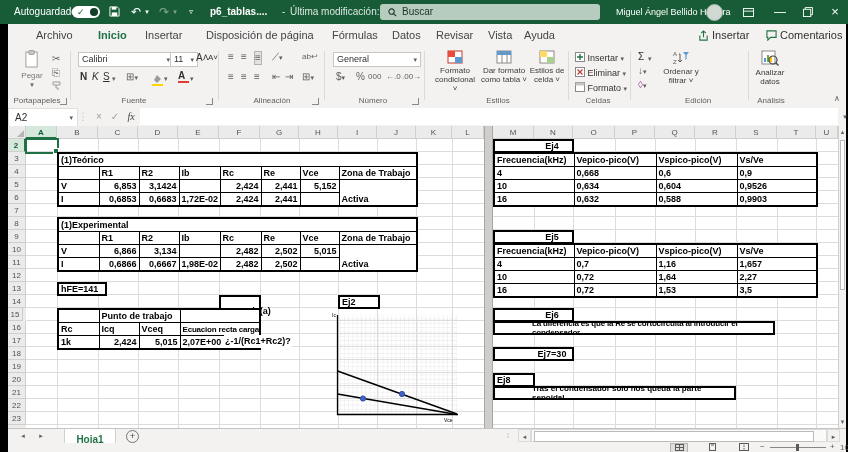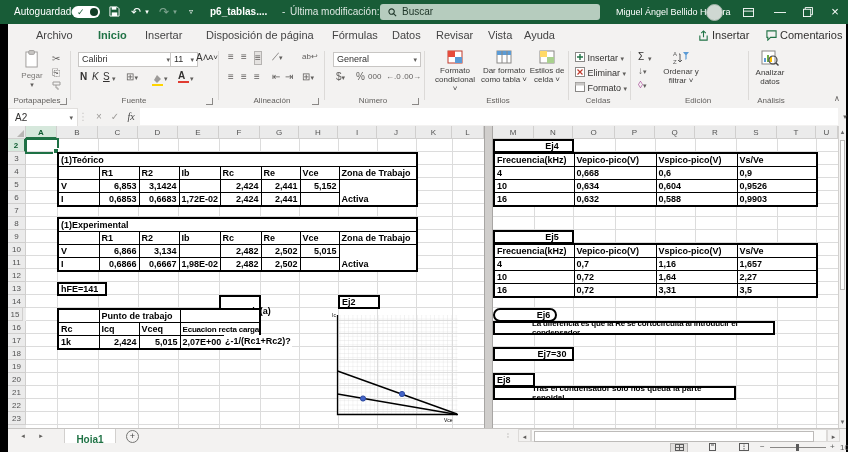--- a/index.html
+++ b/index.html
@@ -536,27 +536,27 @@
           </tr>
       <tr>
             <td class="c">10</td>
             <td class="c">0,72</td>
             <td class="c">1,64</td>
             <td class="c">2,27</td>
           </tr>
       <tr>
             <td class="c">16</td>
             <td class="c">0,72</td>
-            <td class="c">3,31</td>
+            <td class="c">1,53</td>
             <td class="c">3,5</td>
           </tr>
     </tbody>
       </table>
 
-    <div class="xbox c" style="left:493px;top:308px;width:64px;height:14px;border-radius:7px;">Ej6</div>
+    <div class="xbox c" style="left:493px;top:308px;width:81px;height:14px;">Ej6</div>
     <div class="xbox c" style="left:493px;top:321px;width:282px;height:14px;font-size:8px;letter-spacing:-0.2px;">La diferencia es que la Re se cortocircuita al introducir el condensador</div>
     <div class="xbox c" style="left:493px;top:347px;width:81px;height:14px;">Ej7=30</div>
     <div class="xbox l" style="left:493px;top:373px;width:42px;height:14px;">Ej8</div>
     <div class="xbox c" style="left:493px;top:386px;width:243px;height:14px;font-size:8px;">Tras el condensador solo nos queda la parte senoidal</div>
   <div class="colh selhdr" style="left: 26px; top: 126px; width: 31px; height: 13px; z-index: 1;">A</div>
       <div class="colh" style="left: 57px; top: 126px; width: 41px; height: 13px; z-index: 1;">B</div>
       <div class="colh" style="left: 98px; top: 126px; width: 40px; height: 13px; z-index: 1;">C</div>
       <div class="colh" style="left: 138px; top: 126px; width: 40px; height: 13px; z-index: 1;">D</div>
       <div class="colh" style="left: 178px; top: 126px; width: 41px; height: 13px; z-index: 1;">E</div>
       <div class="colh" style="left: 219px; top: 126px; width: 41px; height: 13px; z-index: 1;">F</div>

